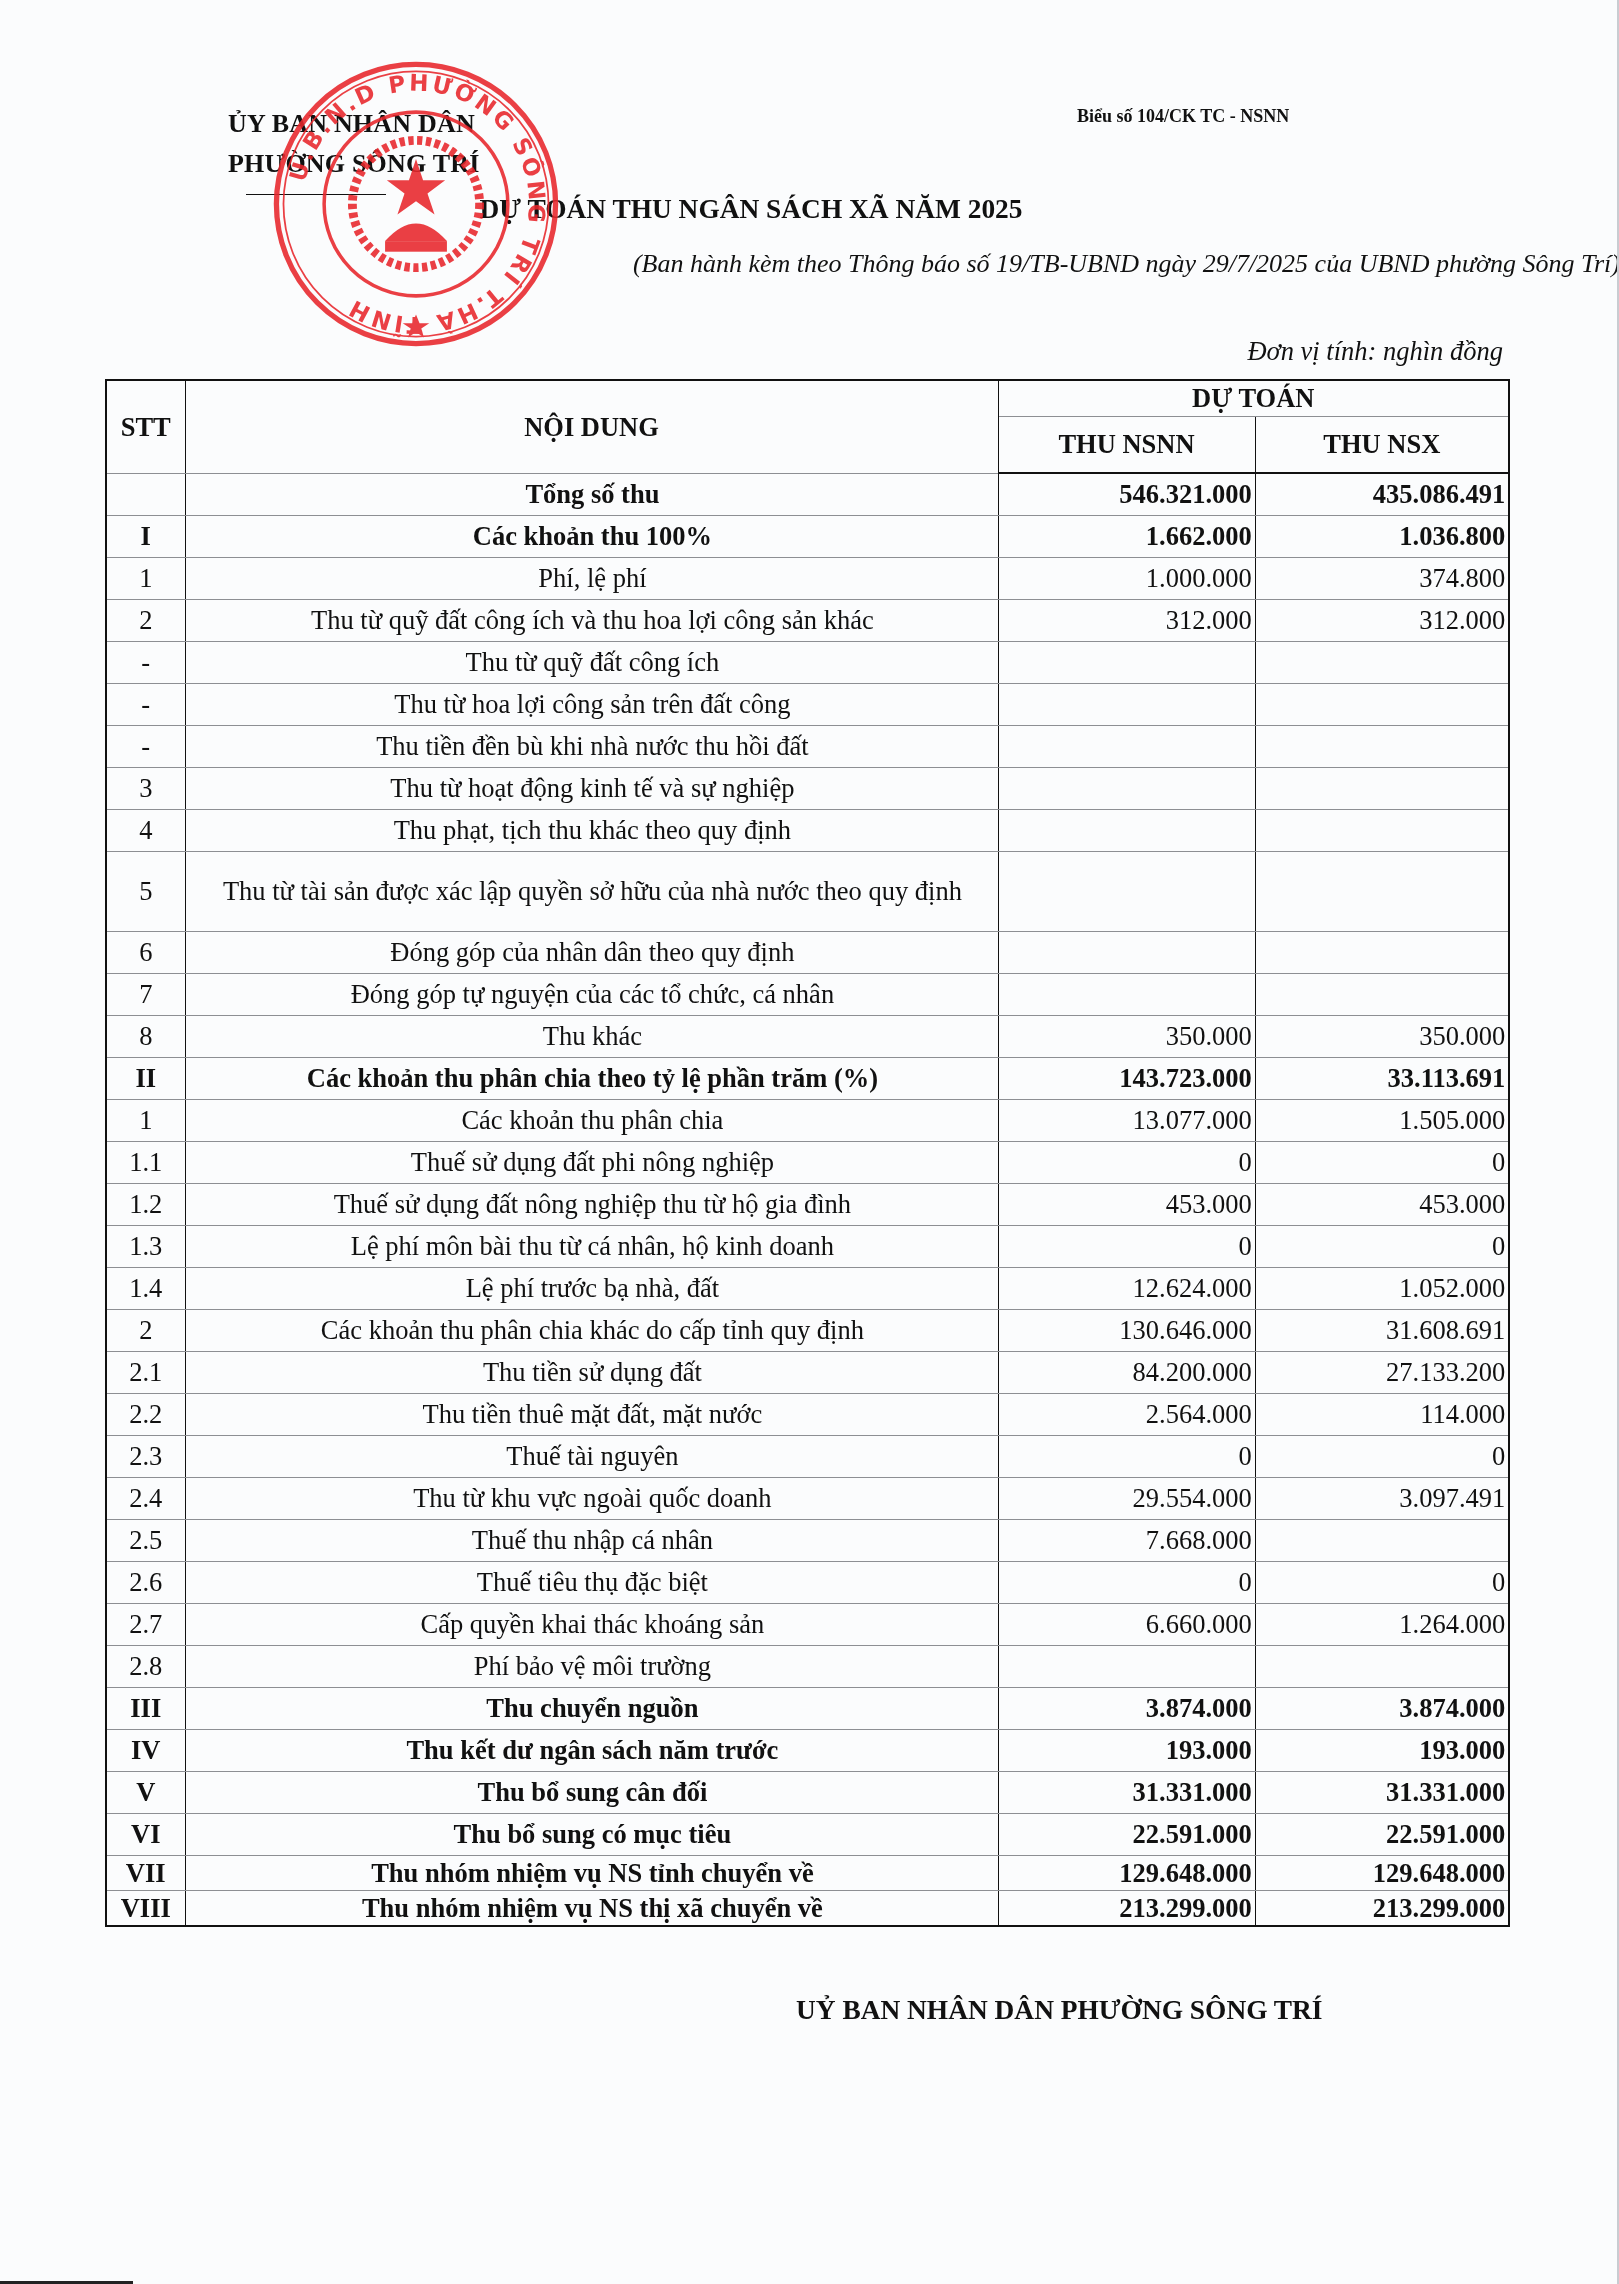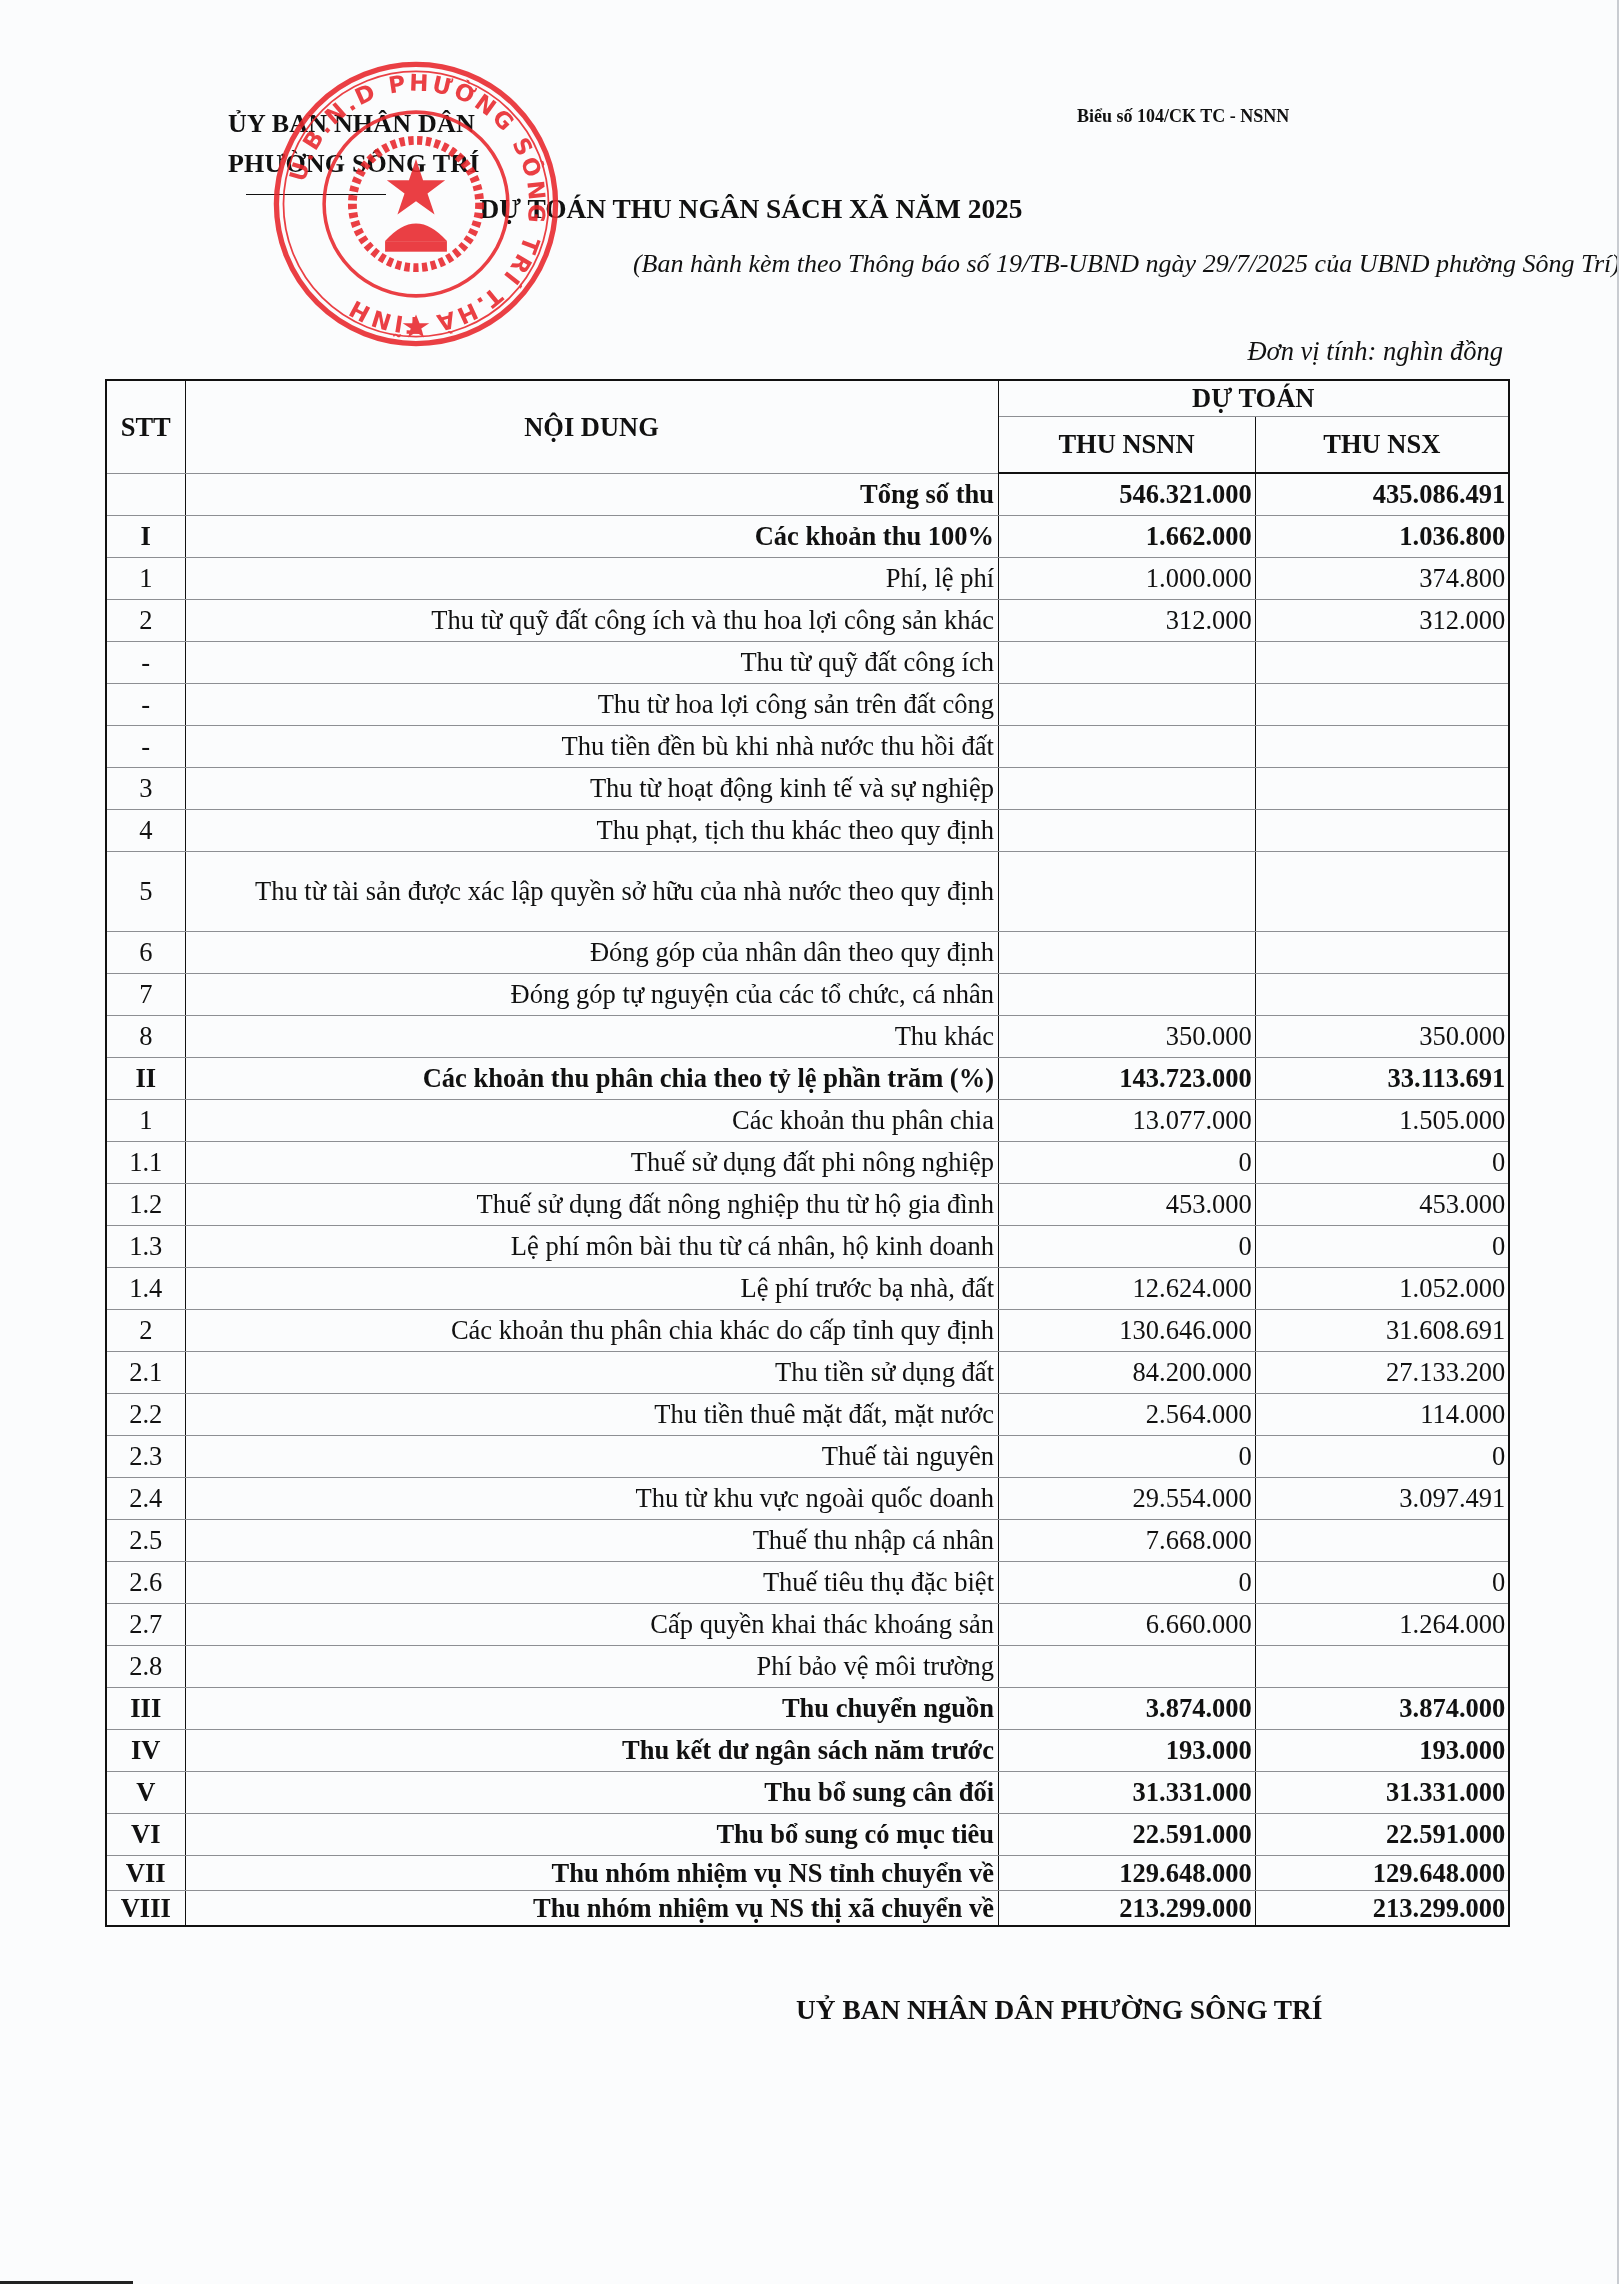--- a/index.html
+++ b/index.html
@@ -31,21 +31,21 @@
   table.budget th, table.budget td {
     border-left:1.8px solid #111; border-right:1.8px solid #111;
     border-top:1.3px solid #8d8f93; border-bottom:1.3px solid #8d8f93;
     padding:0 3.5px; overflow:hidden; line-height:1.15;
   }
   table.budget { border:2.2px solid #111; }
   table.budget thead th { font-weight:bold; border-top:2.2px solid #111; }
   table.budget thead tr.h1 th { height:35px; }
   table.budget thead tr.h2 th { height:55px; border-top:1.8px solid #111; border-bottom:2.7px solid #111; }
   table.budget td.stt { text-align:center; }
-  table.budget td.content { text-align:right; padding-left:5.3px; }
+  table.budget td.content { text-align:center; padding-left:5.3px; }
   table.budget td.num { text-align:right; padding-right:2.7px; }
   table.budget tr.row td { height:41px; }
   table.budget tr.row.tall td { height:79px; }
   table.budget tr.row.short td { height:34px; }
   table.budget tr.row.bold td { font-weight:bold; }
   table.budget tbody tr:last-child td { border-bottom:2.7px solid #111;margin-left:10px; }
 
   .footer-sign { left:796px; top:1995px; font-weight:bold; font-size:27.4px; white-space:nowrap; }
 
   .stamp { left:272px; top:60px; width:288px; height:288px; opacity:0.88; pointer-events:none; }

